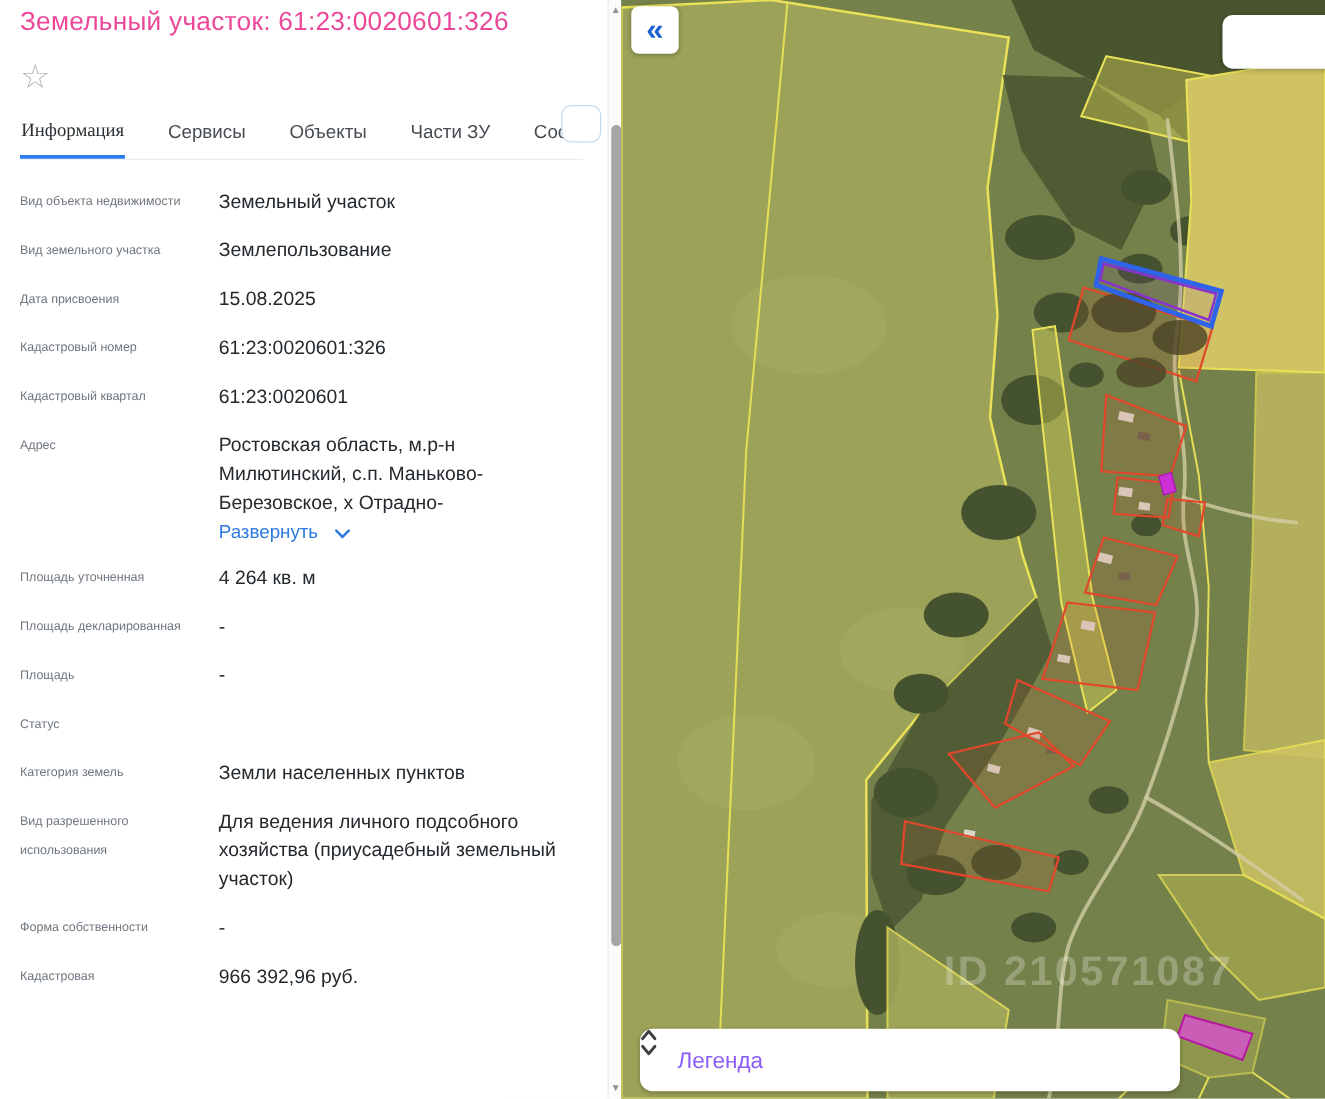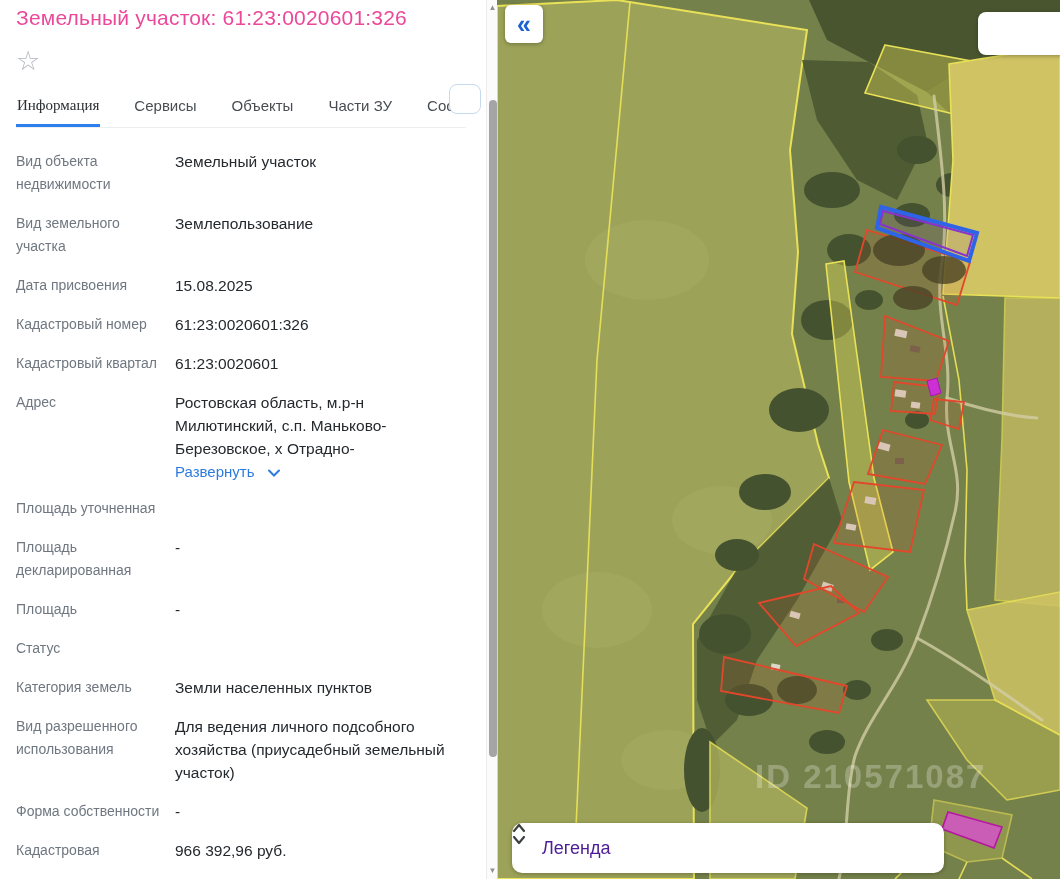--- a/index.html
+++ b/index.html
@@ -9,21 +9,21 @@
   #panel{position:absolute;left:0;top:0;width:486px;height:879px;background:#fff;overflow:hidden;}
   .panel-inner{padding:4px 20px 0 16px;}
   .title{font-size:21px;font-weight:500;color:#ec4899;line-height:27px;letter-spacing:.2px;}
   .star{margin-top:16px;font-size:27px;color:#b3b8be;line-height:28px;width:30px;}
   .tabs{display:flex;gap:33px;margin-top:13px;border-bottom:1px solid #eceef0;position:relative;}
   .tab{background:none;border:none;padding:9px 1px 10px;font-size:15px;color:#474d53;cursor:pointer;white-space:nowrap;font-family:inherit;border-bottom:3px solid transparent;}
   .tab.active{color:#2b3034;border-bottom-color:var(--tab-underline);font-family:Liberation Serif, serif;}
   .tab-scroll-btn{position:absolute;left:433px;top:-4px;width:30px;height:28px;background:#fff;border:1px solid #c5daf0;border-radius:8px;z-index:3;cursor:pointer;}
   .rows{margin-top:14px;}
   .row{display:grid;grid-template-columns:159px 1fr;padding:8px 0;}
-  .row .label{font-size:14px;line-height:23px;color:#6f7780;padding-right:14px;}
+  .row .label{font-size:10px;line-height:23px;color:#6f7780;padding-right:14px;}
   .row .value{font-size:15.5px;line-height:23px;color:#24292e;max-width:280px;}
   .expand-link{display:inline-flex;align-items:center;gap:13px;margin-top:3px;color:var(--link-blue);font-size:15px;cursor:pointer;}
   .expand-link svg{margin-top:2px;}
 
   
   #scrollbar{position:absolute;left:486px;top:0;width:11px;height:879px;background:#fbfbfb;border-left:1px solid #ececec;box-sizing:border-box;}
   #scroll-thumb{position:absolute;left:1.5px;top:100px;width:8px;height:657px;background:#a5a5a5;border-radius:4px;}
   .scroll-arrow{position:absolute;left:0;width:11px;text-align:center;font-size:8px;color:#8e9297;line-height:10px;cursor:pointer;}
   .scroll-arrow.up{top:3px;} .scroll-arrow.down{bottom:3px;}
 
@@ -45,21 +45,21 @@
   .bluep{fill:none;stroke:var(--selected-parcel-outer);stroke-width:4;}
   .purplep{fill:rgba(130,60,200,.10);stroke:var(--selected-parcel-inner);stroke-width:2;}
   .pinkp{fill:var(--parcel-pink-fill);fill-opacity:.8;stroke:var(--parcel-pink-stroke);stroke-width:1.6;}
   .magenta{fill:#cc2fd4;stroke:#a816b4;stroke-width:1;}
   .patch{fill:#aeb269;opacity:.33;}
 
   .map-btn{position:absolute;background:#fff;border:none;border-radius:6px;box-shadow:0 1px 4px rgba(0,0,0,.3);cursor:pointer;}
   #collapse-btn{left:8px;top:5px;width:38px;height:38px;font-size:25px;font-weight:bold;color:#1b61d1;line-height:36px;text-align:center;padding:0;}
   #map-topright{left:481px;top:12px;width:100px;height:43px;border-radius:8px;}
   #legend-bar{position:absolute;left:15px;top:823px;width:432px;height:50px;background:#fff;border-radius:10px;box-shadow:0 1px 4px rgba(0,0,0,.28);display:flex;align-items:center;justify-content:space-between;padding:0 24px 0 30px;box-sizing:border-box;cursor:pointer;}
-  #legend-bar .legend-label{font-size:18px;color:#4c1d95;}
+  #legend-bar .legend-label{font-size:18px;color:#8b5cf6;}
   .watermark{position:absolute;color:#fff;opacity:.26;font-weight:bold;pointer-events:none;white-space:nowrap;}
   #wm1{left:255px;top:716px;font-size:42px;display:flex;align-items:center;gap:10px;}
   #wm1 .wm-logo{width:34px;height:34px;background:#fff;transform:rotate(45deg);border-radius:4px;}
   #wm2{left:258px;top:758px;font-size:33px;letter-spacing:2px;}
 </style>
 </head>
 <body>
 
 <div id="app">
 
@@ -120,20 +120,24 @@
               <span class="expand-link">
                 <span>Развернуть</span>
                 <svg width="12" height="8" viewBox="0 0 12 8">
                   <polyline points="1,1.5 6,6.5 11,1.5" fill="none" stroke="#2d7bde" stroke-width="2" stroke-linecap="round"></polyline>
                 </svg>
               </span>
             </div>
           </div>
           <div class="row">
             <div class="label">Площадь уточненная</div>
+            <div class="value-wrap">
+              <div class="value">4 264 кв. м</div>
+
+            </div>
           </div>
           <div class="row">
             <div class="label">Площадь декларированная</div>
             <div class="value-wrap">
               <div class="value">-</div>
 
             </div>
           </div>
           <div class="row">
             <div class="label">Площадь</div>

